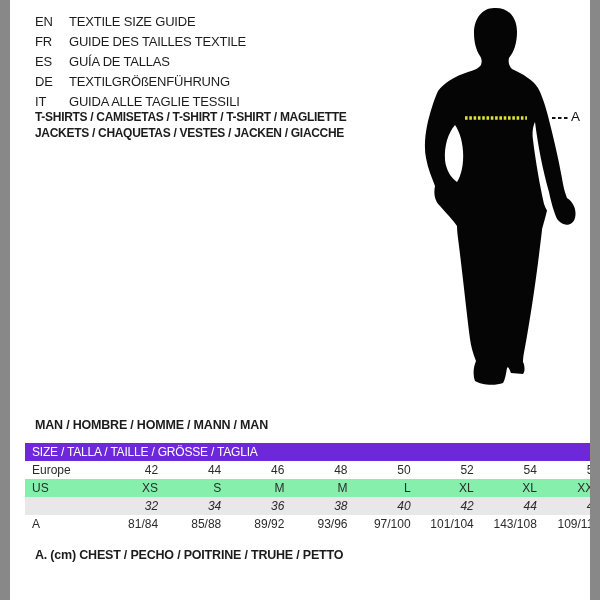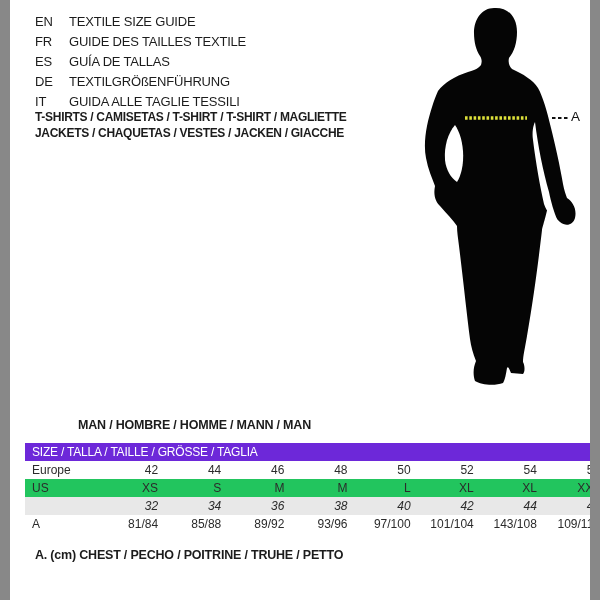--- a/index.html
+++ b/index.html
@@ -21,21 +21,21 @@
   
   .figure-wrap { position: absolute; left: 413px; top: 6px; width: 175px; height: 390px; }
   .figure-wrap svg { display: block; width: 175px; height: 390px; }
   .measure-label {
     position: absolute; left: 561px; top: 109px;
     font-size: 13.5px; font-weight: 400; color: #111;
   }
   
   .section-title {
     position: absolute; left: 25px; top: 418px;
-    font-weight: 700; font-size: 12.5px; letter-spacing: -0.2px; white-space: nowrap; margin-left: 43px;
+    font-weight: 700; font-size: 12.5px; letter-spacing: -0.2px; white-space: nowrap;
   }
   
   .size-table { position: absolute; left: 15px; top: 443px; width: 575px; }
   .t-header {
     height: 18px; line-height: 18px; padding-left: 7px;
     color: #ffffff; font-size: 12px; letter-spacing: -0.2px;
   }
   .t-row { display: flex; height: 18px; line-height: 18px; font-size: 12px; color: #2b2b2b; }
   .t-label { width: 70px; padding-left: 7px; text-align: left; }
   .t-cell { flex: 1; text-align: right; }
@@ -148,21 +148,21 @@
           <span class="t-label">Europe</span>
           <span class="t-cell">42</span>
           <span class="t-cell">44</span>
           <span class="t-cell">46</span>
           <span class="t-cell">48</span>
           <span class="t-cell">50</span>
           <span class="t-cell">52</span>
           <span class="t-cell">54</span>
           <span class="t-cell">56</span>
         </div>
-        <div class="t-row" style="background: #22c55e;">
+        <div class="t-row" style="background: #86efac;">
           <span class="t-label">US</span>
           <span class="t-cell">XS</span>
           <span class="t-cell">S</span>
           <span class="t-cell">M</span>
           <span class="t-cell">M</span>
           <span class="t-cell">L</span>
           <span class="t-cell">XL</span>
           <span class="t-cell">XL</span>
           <span class="t-cell">XXL</span>
         </div>

